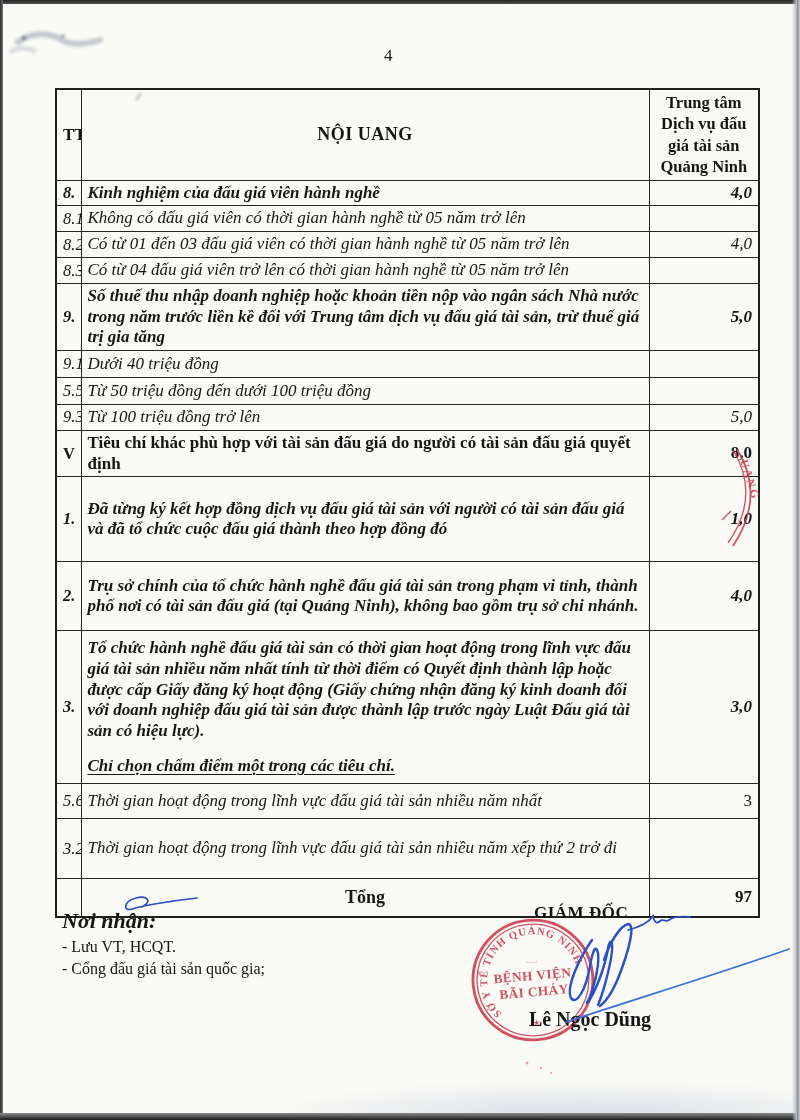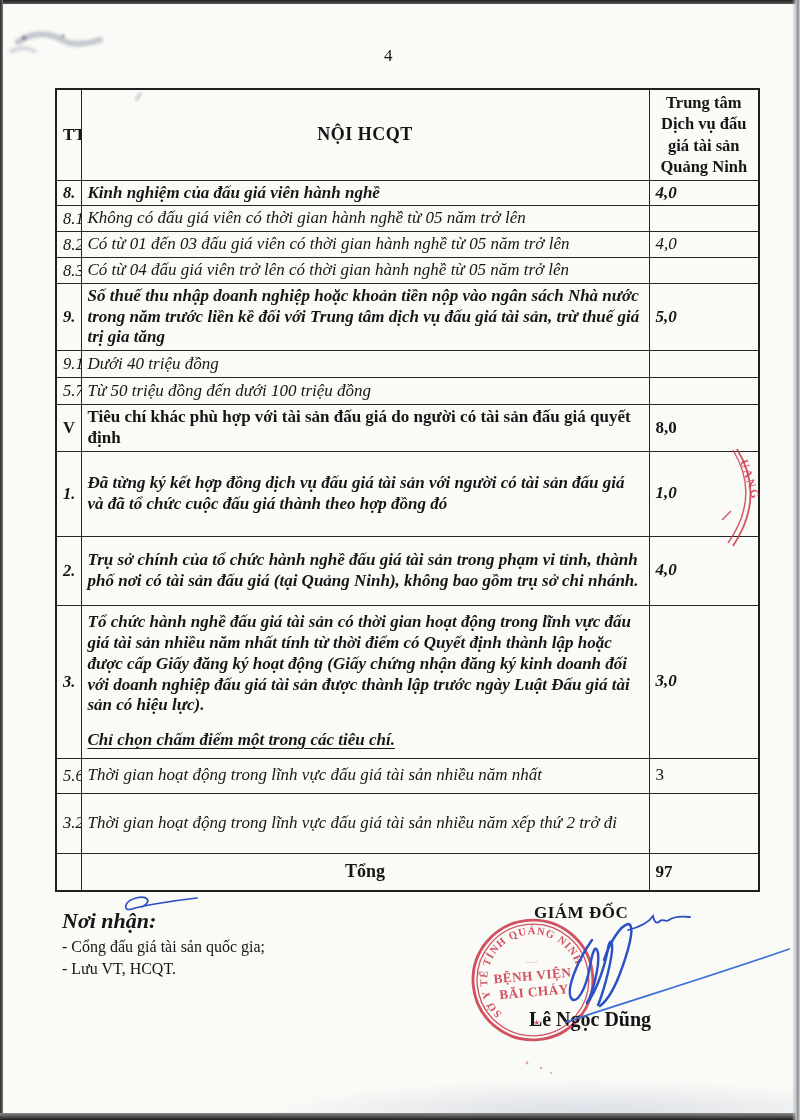--- a/index.html
+++ b/index.html
@@ -35,21 +35,21 @@
     padding:2px 6px;overflow:hidden;
   }
   table.doc{border:2.5px solid #1f1f1f;}
   col.c-tt{width:25px;}
   col.c-content{width:568px;}
   col.c-score{width:110px;}
   th{font-weight:bold;text-align:center;padding:2px 3px;}
   th.h-noidung{font-size:18px;letter-spacing:.5px;}
   th.h-center{font-size:16.5px;line-height:1.3;}
   td.tt{text-align:center;padding:0 1px;font-size:16.5px;}
-  td.score{text-align:left;}
+  td.score{text-align:right;}
   tr.r-bi td{font-weight:bold;font-style:italic;}
   tr.r-i td{font-style:italic;}
   tr.r-b td{font-weight:bold;font-style:normal;}
   td.score-upright{font-style:normal !important;font-weight:normal !important;}
   tr.total-row td{font-weight:bold;}
   tr.total-row td.label{text-align:center;font-size:18px;}
   .row3-note{margin-top:14px;text-decoration:underline;text-underline-offset:3px;}
 
   
   .recipients{position:absolute;left:62px;top:906px;z-index:3;font-size:16px;line-height:1.38;}
@@ -86,21 +86,21 @@
 
   <table class="doc">
     <colgroup>
         <col class="c-tt">
         <col class="c-content">
         <col class="c-score">
       </colgroup>
     <thead>
       <tr style="height:88px">
         <th>TT</th>
-        <th class="h-noidung">NỘI HCQT</th>
+        <th class="h-noidung">NỘI UANG</th>
         <th class="h-center">Trung tâm Dịch vụ đấu giá tài sản Quảng Ninh</th>
       </tr>
     </thead>
     <tbody>
       <tr class="r-bi" style="height:21px">
         <td class="tt">8.</td>
         <td>Kinh nghiệm của đấu giá viên hành nghề</td>
         <td class="score">4,0</td>
       </tr>
       <tr class="r-i" style="height:25px">
@@ -122,23 +122,28 @@
         <td class="tt">9.</td>
         <td>Số thuế thu nhập doanh nghiệp hoặc khoản tiền nộp vào ngân sách Nhà nước trong năm trước liền kề đối với Trung tâm dịch vụ đấu giá tài sản, trừ thuế giá trị gia tăng</td>
         <td class="score">5,0</td>
       </tr>
       <tr class="r-i" style="height:27px">
         <td class="tt">9.1</td>
         <td>Dưới 40 triệu đồng</td>
         <td class="score"></td>
       </tr>
       <tr class="r-i" style="height:27px">
-        <td class="tt">5.7</td>
+        <td class="tt">5.5</td>
         <td>Từ 50 triệu đồng đến dưới 100 triệu đồng</td>
         <td class="score"></td>
+      </tr>
+      <tr class="r-i" style="height:23px">
+        <td class="tt">9.3</td>
+        <td>Từ 100 triệu đồng trở lên</td>
+        <td class="score">5,0</td>
       </tr>
       <tr class="r-b" style="height:38px">
         <td class="tt">V</td>
         <td>Tiêu chí khác phù hợp với tài sản đấu giá do người có tài sản đấu giá quyết định</td>
         <td class="score">8,0</td>
       </tr>
       <tr class="r-bi" style="height:85px">
         <td class="tt">1.</td>
         <td>Đã từng ký kết hợp đồng dịch vụ đấu giá tài sản với người có tài sản đấu giá và đã tổ chức cuộc đấu giá thành theo hợp đồng đó</td>
         <td class="score">1,0</td>
@@ -169,22 +174,22 @@
       <tr class="total-row" style="height:38px">
         <td class="tt"></td>
         <td class="label">Tổng</td>
         <td class="score">97</td>
       </tr>
     </tbody>
   </table>
 
   <div class="recipients">
     <div class="head">Nơi nhận:</div>
+    <div>- Lưu VT, HCQT.</div>
     <div>- Cổng đấu giá tài sản quốc gia;</div>
-    <div>- Lưu VT, HCQT.</div>
   </div>
 
   <div class="director-title">GIÁM ĐỐC</div>
   <div class="director-name">Lê Ngọc Dũng</div>
 
   <svg class="stamp" viewBox="0 0 130 130">
     <g fill="none" stroke="#cc3a4c">
       <circle cx="65" cy="64" r="59" stroke-width="2.8"></circle>
       <circle cx="65" cy="64" r="55" stroke-width="1.3"></circle>
     </g>

